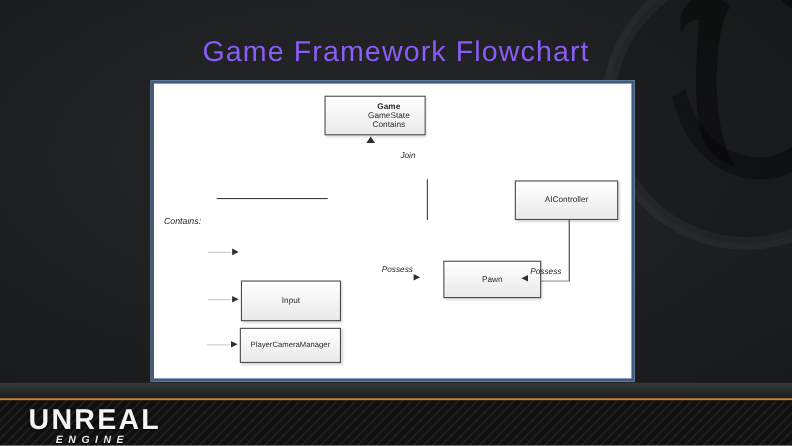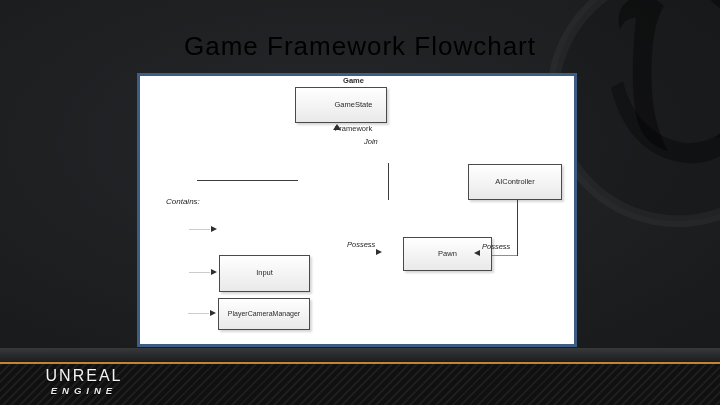--- a/index.html
+++ b/index.html
@@ -8,40 +8,40 @@
     font-family:"Liberation Sans",sans-serif;
     background:radial-gradient(ellipse 95% 85% at 45% 35%, #25272a 0%, #1c1e20 55%, #141617 100%);
   }
 
   
   #watermark{position:absolute;left:535px;top:-35px;width:290px;height:280px;pointer-events:none;}
 
   
   .slide-title{
     position:absolute;top:31px;left:0;width:720px;text-align:center;
-    font-size:26px;font-weight:500;letter-spacing:1px;color:#000000;
+    font-size:26px;font-weight:500;letter-spacing:1px;color:#8b5cf6;
   }
 
   
   .panel{
     position:absolute;left:137px;top:73px;width:440px;height:274px;
     box-sizing:border-box;border:3px solid #3f5c85;background:#ffffff;
   }
   .panel-inner{position:absolute;left:0;top:0;right:0;bottom:0;}
 
   
   .fbox{
     position:absolute;box-sizing:border-box;
     border:1px solid #4a4a4a;
     background:linear-gradient(180deg,#ffffff 0%,#f3f3f3 55%,#e9e9e9 100%);
     box-shadow:1.5px 1.5px 2px rgba(110,110,110,.28);
     display:flex;align-items:center;justify-content:center;
     font-size:7.5px;color:#2b2b2b;text-align:center;line-height:1.1;
   }
-  .fbox .stack{display:flex;flex-direction:column;gap:16px;margin-left:25px;}
+  .fbox .stack{display:flex;flex-direction:column;gap:0;margin-left:25px;}
   .fbox .bold{font-weight:bold;}
 
   
   .cline{position:absolute;background:#3c3c3c;}
   .cline.light{background:#8f8f8f;}
   .stub{position:absolute;height:1px;background:#9a9a9a;opacity:.5;}
 
   
   .arr{position:absolute;width:0;height:0;}
   .arr.up{border-left:4px solid transparent;border-right:4px solid transparent;border-bottom:6px solid #2f2f2f;}
@@ -56,21 +56,21 @@
     position:absolute;left:0;top:348px;width:720px;height:14px;
     background:linear-gradient(180deg,#37393b 0%,#1a1c1d 100%);
   }
   .accent-rule{position:absolute;left:0;top:362px;width:720px;height:2px;background:#c98136;}
   .footer{
     position:absolute;left:0;top:364px;width:720px;height:41px;
     background:repeating-linear-gradient(135deg,#1d1d1d 0px,#1d1d1d 2px,#101010 2px,#101010 6px);
   }
   .brand{position:absolute;left:26px;top:4px;width:116px;text-align:center;}
   .brand-primary{
-    font-size:16px;font-weight:normal;letter-spacing:2px;color:#f4f4f4;
+    font-size:26px;font-weight:bold;letter-spacing:2px;color:#f4f4f4;
     text-shadow:0 1px 2px rgba(0,0,0,.8);line-height:1.05;
   }
   .brand-secondary{
     font-size:9.5px;font-weight:bold;letter-spacing:5px;color:#e9e9e9;
     text-shadow:0 1px 1px rgba(0,0,0,.8);
     font-style:italic;
   }
 </style>
 </head>
 <body>
@@ -84,37 +84,37 @@
 
 <div class="slide-title">Game Framework Flowchart</div>
 
 <div class="panel">
   <div class="panel-inner">
 
     <div class="fbox" style="left:155px;top:11px;width:92px;height:36px;">
       <div class="stack">
         <span class="bold">Game</span>
         <span>GameState</span>
-        <span>Framework</span>
+        <span>Contains</span>
       </div>
     </div>
 
     <div class="arr up" style="left:193px;top:48px;"></div>
     <div class="dlabel" style="left:224px;top:61px;">Join</div>
 
     <div class="cline" style="left:248px;top:87px;width:1px;height:37px;"></div>
     <div class="cline" style="left:57px;top:104px;width:101px;height:1px;"></div>
 
     <div class="fbox" style="left:328px;top:88px;width:94px;height:36px;text-align:center;">
       <span>AIController</span>
     </div>
     <div class="cline" style="left:377px;top:124px;width:1px;height:56px;"></div>
     <div class="cline light" style="left:339px;top:179px;width:38px;height:1px;"></div>
 
-    <div class="dlabel" style="left:26px;top:121px;font-size:8px;text-align:right;">Contains:</div>
+    <div class="dlabel" style="left:9px;top:121px;font-size:8px;text-align:right;">Contains:</div>
 
     <div class="stub" style="left:49px;top:153px;width:21px;"></div>
     <div class="arr right" style="left:71px;top:150px;"></div>
 
     <div class="stub" style="left:49px;top:196px;width:21px;"></div>
     <div class="arr right" style="left:71px;top:193px;"></div>
     <div class="fbox" style="left:79px;top:179px;width:91px;height:37px;">
       <span>Input</span>
     </div>
 

